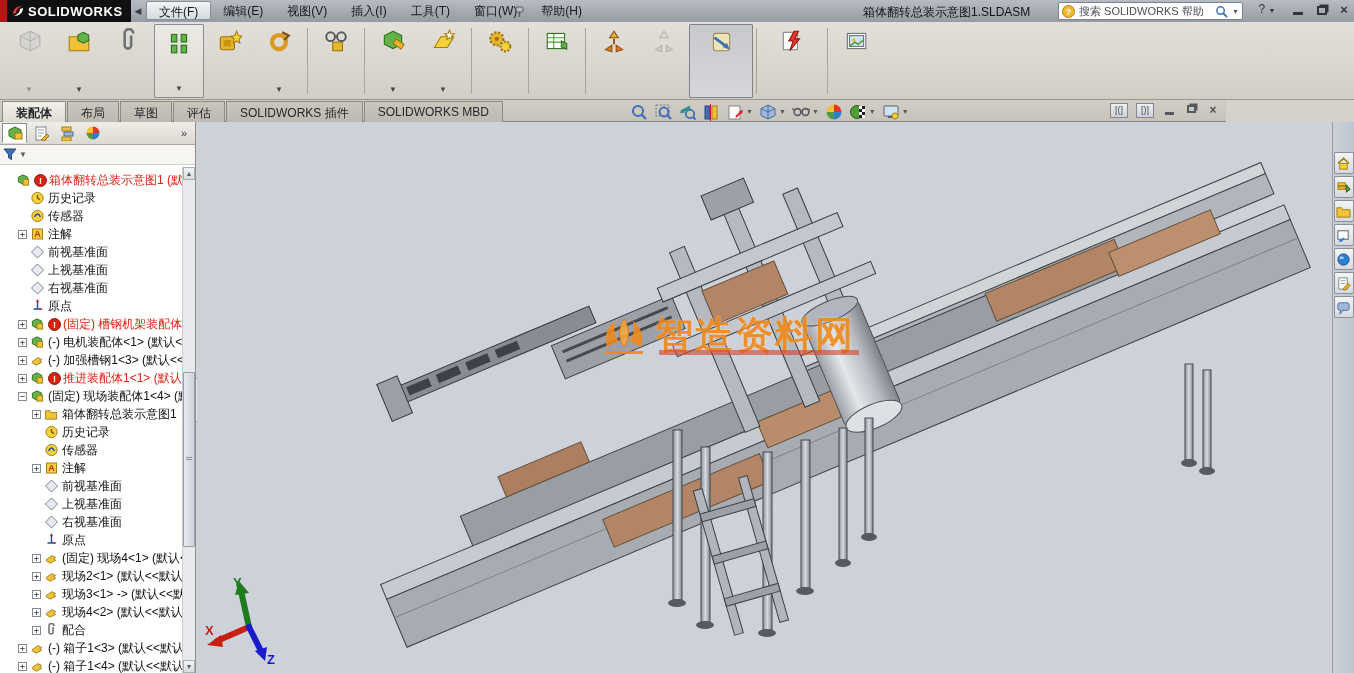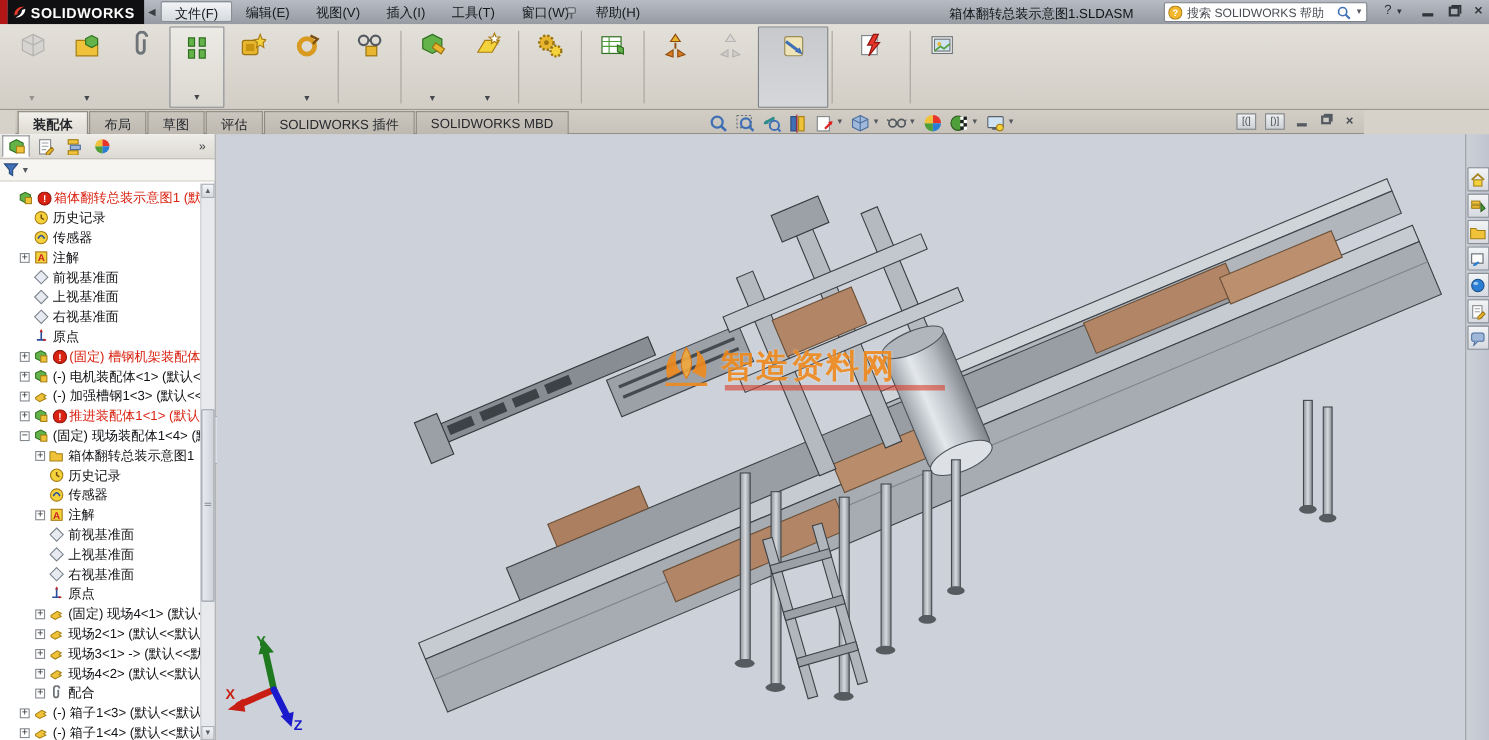--- a/index.html
+++ b/index.html
@@ -37,21 +37,21 @@
   .rbtn { width:50px; display:flex; flex-direction:column; align-items:center; padding-top:4px;
     color:#1d1f23; text-align:center; line-height:12px; font-size:11px; position:relative; }
   .rbtn .ricon { width:26px; height:26px; margin-bottom:2px; }
   .rbtn .drop { font-size:8px; color:#44474c; margin-top:auto; padding-bottom:2px; }
   .rbtn.disabled { opacity:.45; filter:grayscale(90%); }
   .rbtn.framed { border:1px solid #8a8f96; background:linear-gradient(#eceae4,#dbd8d1); border-radius:1px; }
   .rbtn.pressed { border:1px solid #7e838a; background:linear-gradient(#c7c9cc,#d5d7da); border-radius:1px; }
   .rsep { width:1px; background:#a8a49b; margin:4px 3px; }
 
   
-  .tabbar { position:absolute; left:14px; top:100px; width:1226px; height:22px;
+  .tabbar { position:absolute; left:0; top:100px; width:1226px; height:22px;
     background:linear-gradient(#d2cec6,#c7c3bb); border-bottom:1px solid #8e8a82; }
   .tabs { position:absolute; left:2px; top:1px; display:flex; height:21px; }
   .tab { padding:3px 13px 0; border:1px solid #8e8a82; border-bottom:none; margin-right:1px;
     background:linear-gradient(#cac6be,#bdb9b1); color:#26282c; }
   .tab.active { background:linear-gradient(#f2f0ea,#dedbd4); font-weight:bold; }
   .viewbar { position:absolute; left:628px; top:2px; display:flex; align-items:center; gap:2px; }
   .vbtn { display:flex; align-items:center; padding:0 2px; height:19px; }
   .vbtn .vicon { width:18px; height:18px; }
   .vbtn .drop { font-size:7px; color:#55585e; margin-left:2px; }
   .docwin { position:absolute; right:6px; top:3px; display:flex; gap:8px; align-items:center; }
@@ -99,21 +99,21 @@
   .viewport { position:absolute; left:197px; top:0; width:1135px; height:551px; background:#cdd1d9; overflow:hidden; }
 
   
   .taskpane { position:absolute; right:0; top:0; width:22px; height:551px; background:linear-gradient(90deg,#cbd0d8,#bfc5cf);
     border-left:1px solid #999fa8; padding-top:30px; display:flex; flex-direction:column; align-items:center; gap:2px; }
   .tp-btn { width:20px; height:22px; border:1px solid #8a9098; background:linear-gradient(#f2f4f6,#d6dae0);
     display:flex; align-items:center; justify-content:center; border-radius:1px; }
   .tp-btn svg { width:15px; height:15px; }
 
   .watermark { position:absolute; left:404px; top:188px; display:flex; align-items:center; gap:8px; opacity:.9; }
-  .wm-text { font-size:30px; font-weight:bold; color:#f08a1d; letter-spacing:2px; text-shadow:0 0 2px rgba(255,255,255,.5); }
+  .wm-text { font-size:38px; font-weight:bold; color:#f08a1d; letter-spacing:2px; text-shadow:0 0 2px rgba(255,255,255,.5); }
   .wm-sub { position:absolute; left:58px; top:40px; width:200px; height:5px; background:rgba(216,60,40,.65); }
 </style>
 </head>
 <body>
 
 <div class="app">
 
   <div class="titlebar">
     <div class="red-stripe"></div>
     <div class="logo-block">

